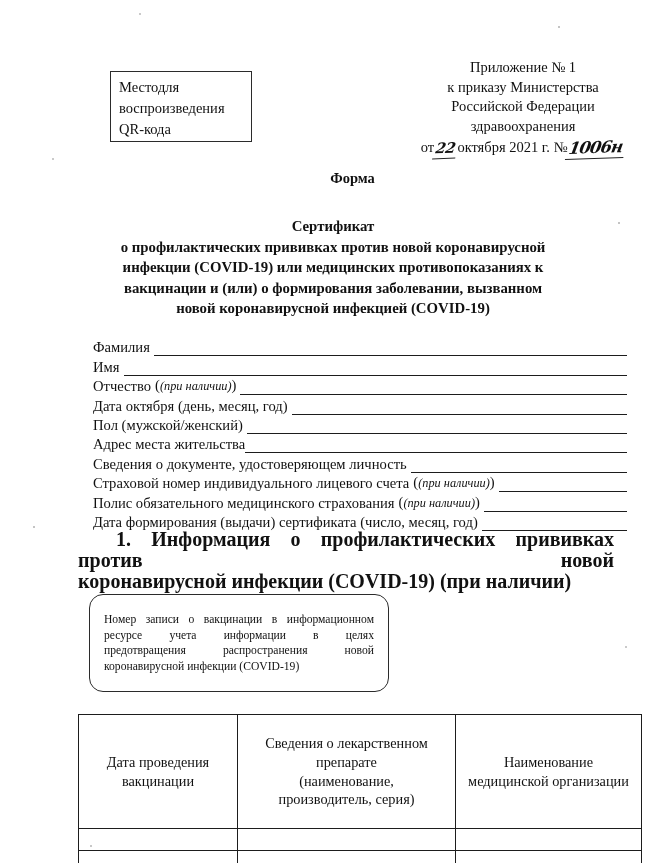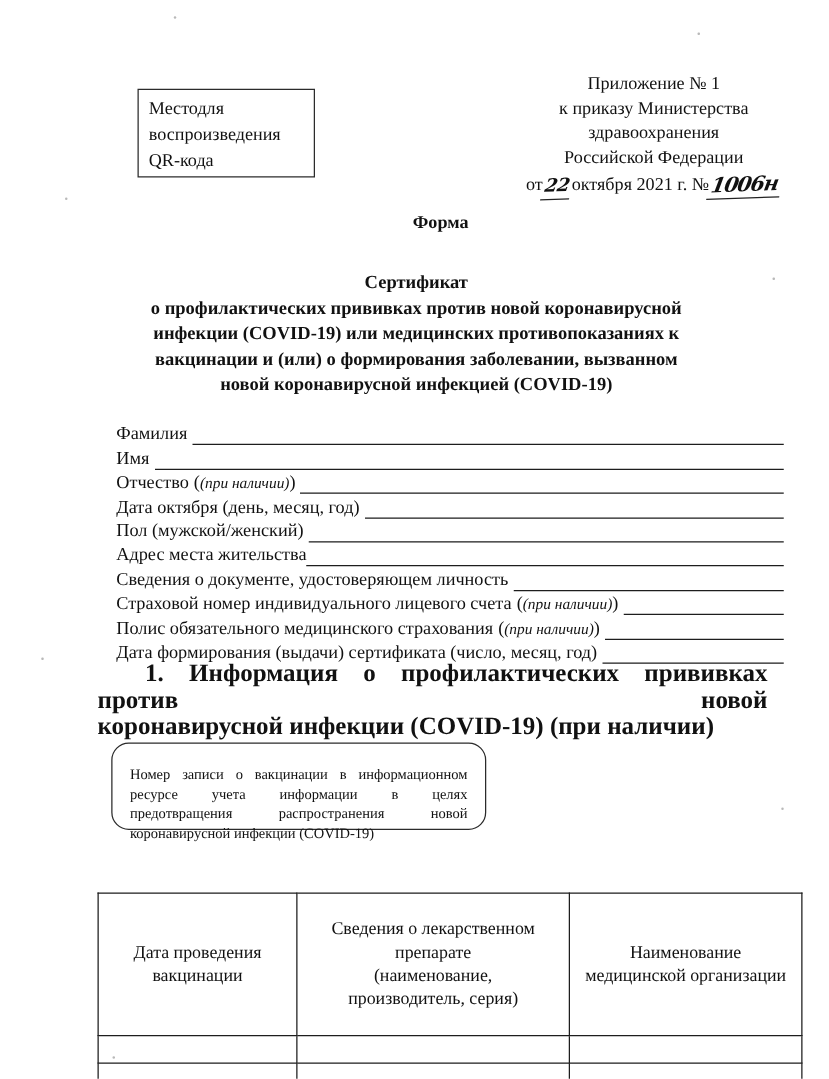--- a/index.html
+++ b/index.html
@@ -152,21 +152,21 @@
     text-align-last: justify;
     text-indent: 38px;
   }
   .section-head .l2 { display: block; }
 
   
   .note-box {
     left: 89px;
     top: 594px;
     width: 300px;
-    height: 70px;
+    height: 98px;
     border: 1.25px solid #2b2b2b;
     border-radius: 14px;
     box-sizing: border-box;
     padding: 17px 14px 0 14px;
   }
   .note-line {
     font-size: 11.6px;
     line-height: 15.6px;
     text-align: justify;
     text-align-last: justify;
@@ -216,22 +216,22 @@
 
   <div class="abs qr-box">
     <div class="qr-line"><span>Место</span><span>для</span></div>
     <div class="qr-line plain">воспроизведения</div>
     <div class="qr-line plain">QR-кода</div>
   </div>
 
   <div class="abs appendix">
     <span class="ln">Приложение № 1</span>
     <span class="ln">к приказу Министерства</span>
+    <span class="ln">Российской Федерации</span>
     <span class="ln">здравоохранения</span>
-    <span class="ln">Российской Федерации</span>
     <span class="order-line"><span>от</span><span class="hand">22</span><span>октября 2021 г. №</span><span class="hand num">1006н</span></span>
   </div>
 
   <div class="abs forma">Форма</div>
 
   <div class="abs title-block">
     <span class="head">Сертификат</span>
     <span class="head">о профилактических прививках против новой коронавирусной</span>
     <span class="head">инфекции (COVID-19) или медицинских противопоказаниях к</span>
     <span class="head">вакцинации и (или) о формирования заболевании, вызванном</span>

